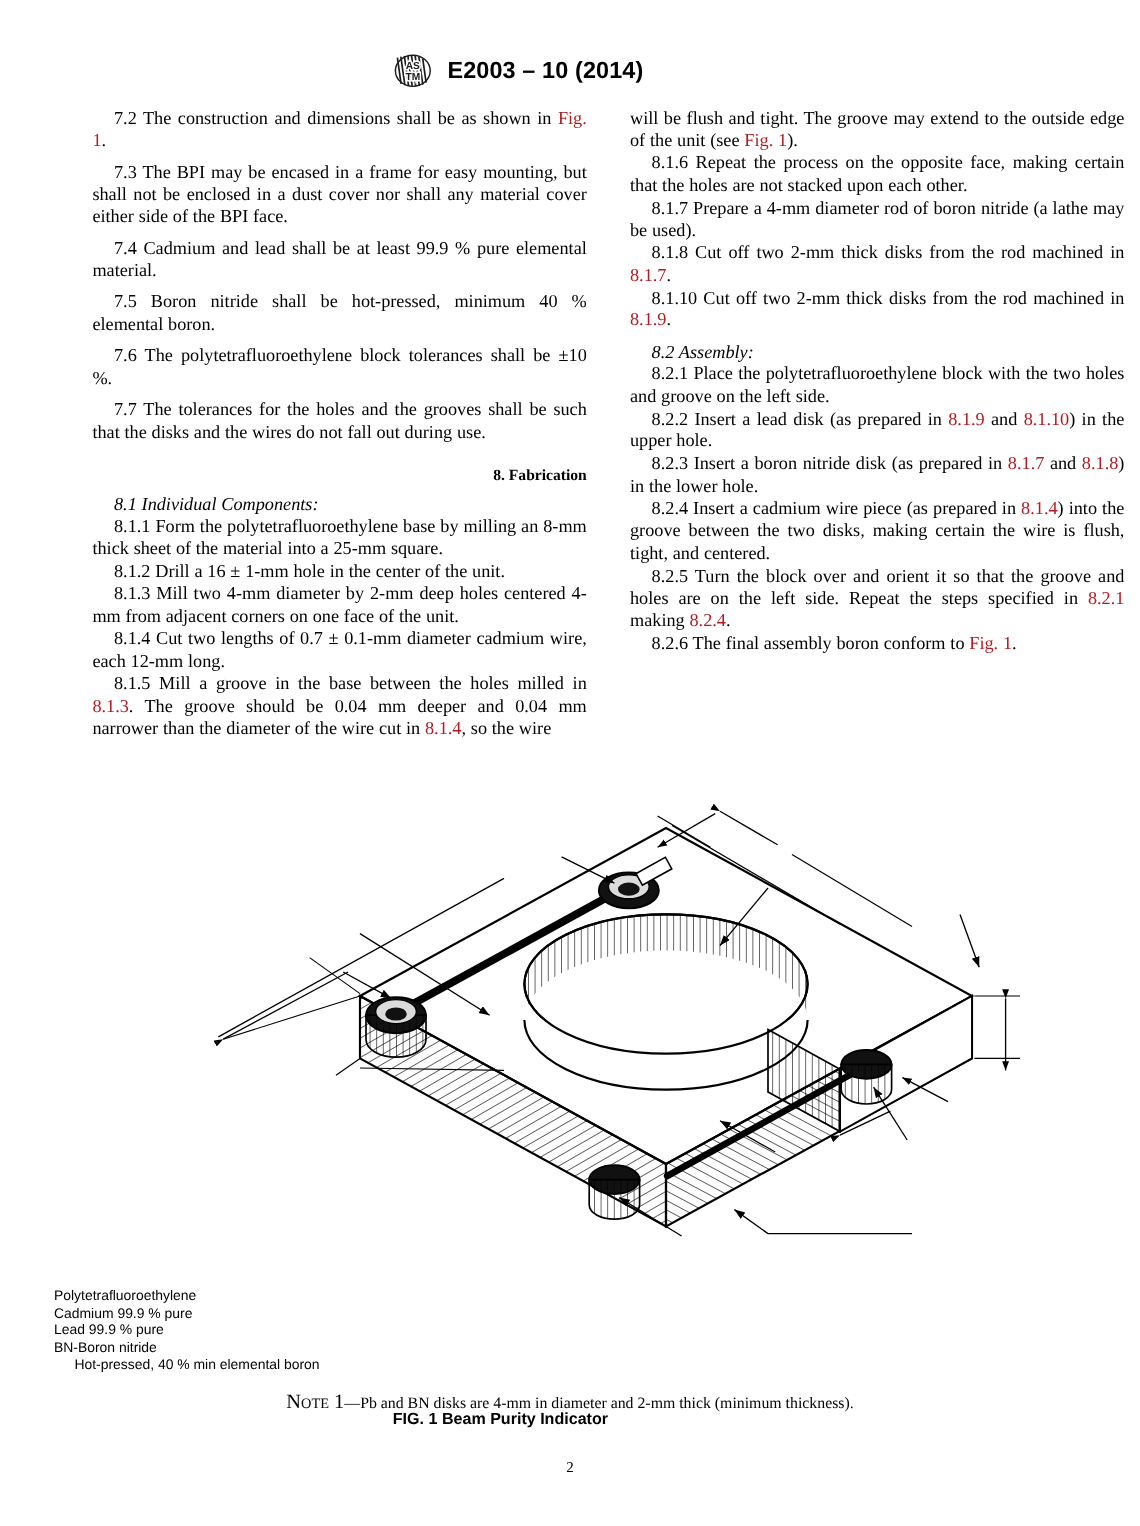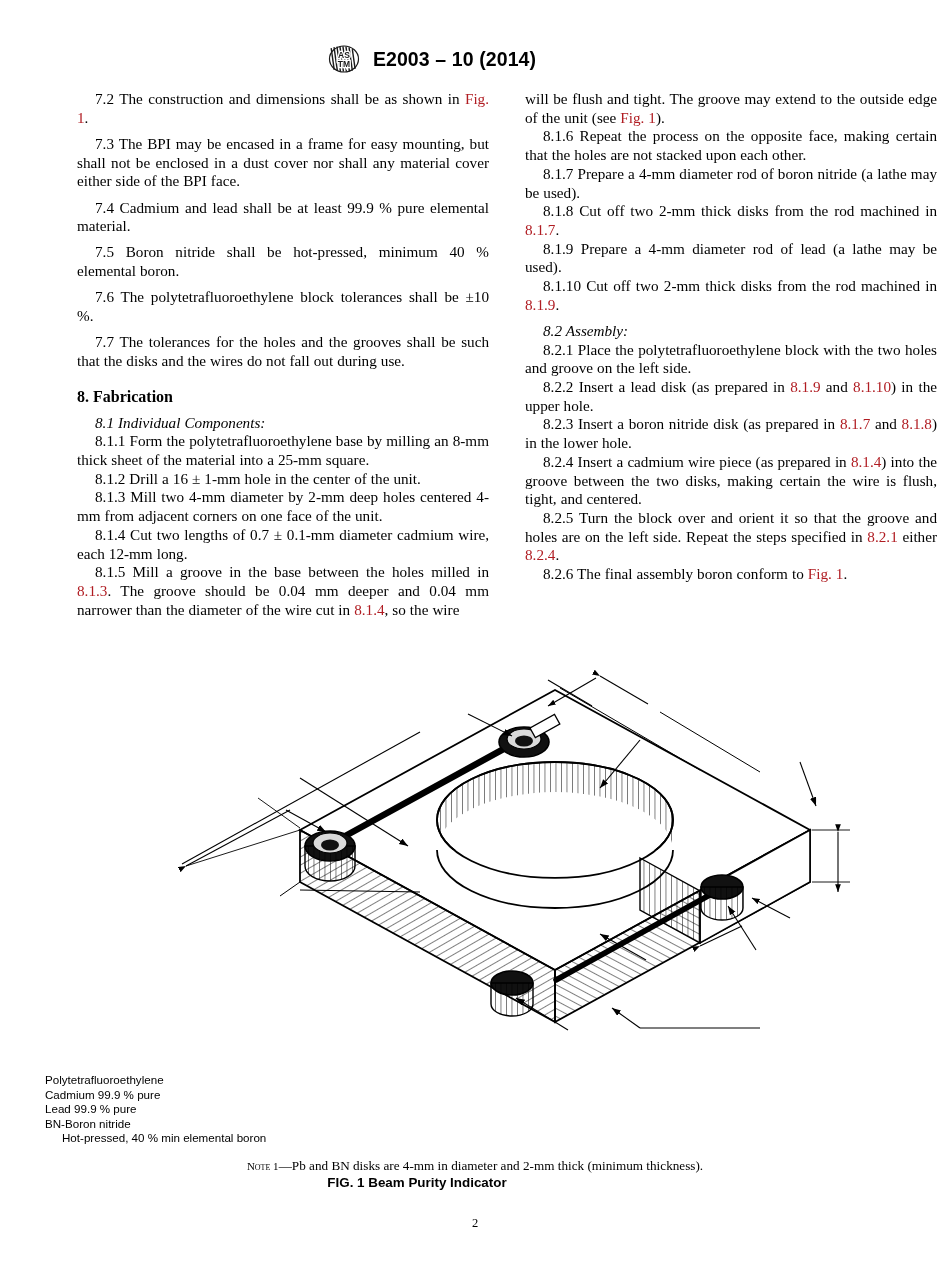--- a/index.html
+++ b/index.html
@@ -67,24 +67,24 @@
   p.para.cont {
     text-indent: 0;
   }
   p.gap {
     margin-top: 7.5px;
   }
   .sec-head {
     margin: 0;
     margin-top: 17px;
     margin-bottom: 8px;
-    font-size: 16px;
+    font-size: 13px;
     font-weight: bold;
     text-indent: 0;
-    text-align: left;
+    text-align: right;
   }
   .ital {
     font-style: italic;
   }
   .xref {
     color: #b01c22;
   }
 
   
   .figure-wrap {
@@ -115,21 +115,21 @@
   .fig-note {
     position: absolute;
     left: 0;
     top: 1158px;
     width: 950px;
     text-align: center;
     font-size: 13.2px;
   }
   .fig-note .nlabel {
     font-variant: small-caps;
-    font-size: 11px;
+    font-size: 17px;
     margin-top: 37px;
   }
   .fig-caption {
     position: absolute;
     left: 0;
     top: 1175px;
     width: 834px;
     text-align: center;
     font-family: "Liberation Sans", sans-serif;
     font-size: 13.4px;
@@ -187,28 +187,27 @@
       <p class="para"><span>8.1.2  Drill a 16 ± 1-mm hole in the center of the unit.</span></p>
       <p class="para"><span>8.1.3  Mill two 4-mm diameter by 2-mm deep holes centered 4-mm from adjacent corners on one face of the unit.</span></p>
       <p class="para"><span>8.1.4  Cut two lengths of 0.7 ± 0.1-mm diameter cadmium wire, each 12-mm long.</span></p>
       <p class="para"><span>8.1.5  Mill a groove in the base between the holes milled in </span><span class="xref">8.1.3</span><span>. The groove should be 0.04 mm deeper and 0.04 mm narrower than the diameter of the wire cut in </span><span class="xref">8.1.4</span><span>, so the wire</span></p>
     </div>
   <div class="col" id="right-col">
       <p class="para cont"><span>will be flush and tight. The groove may extend to the outside edge of the unit (see </span><span class="xref">Fig. 1</span><span>).</span></p>
       <p class="para"><span>8.1.6  Repeat the process on the opposite face, making certain that the holes are not stacked upon each other.</span></p>
       <p class="para"><span>8.1.7  Prepare a 4-mm diameter rod of boron nitride (a lathe may be used).</span></p>
       <p class="para"><span>8.1.8  Cut off two 2-mm thick disks from the rod machined in </span><span class="xref">8.1.7</span><span>.</span></p>
-      <p class="para"><span>8.1.9  Prepare a 4-mm diameter rod of lead (a lathe may be used).</span></p>
       <p class="para"><span>8.1.10  Cut off two 2-mm thick disks from the rod machined in </span><span class="xref">8.1.9</span><span>.</span></p>
       <p class="para ital gap">8.2  Assembly:</p>
       <p class="para"><span>8.2.1  Place the polytetrafluoroethylene block with the two holes and groove on the left side.</span></p>
       <p class="para"><span>8.2.2  Insert a lead disk (as prepared in </span><span class="xref">8.1.9</span><span> and </span><span class="xref">8.1.10</span><span>) in the upper hole.</span></p>
       <p class="para"><span>8.2.3  Insert a boron nitride disk (as prepared in </span><span class="xref">8.1.7</span><span> and </span><span class="xref">8.1.8</span><span>) in the lower hole.</span></p>
       <p class="para"><span>8.2.4  Insert a cadmium wire piece (as prepared in </span><span class="xref">8.1.4</span><span>) into the groove between the two disks, making certain the wire is flush, tight, and centered.</span></p>
-      <p class="para"><span>8.2.5  Turn the block over and orient it so that the groove and holes are on the left side. Repeat the steps specified in </span><span class="xref">8.2.1</span><span> either </span><span class="xref">8.2.4</span><span>.</span></p>
+      <p class="para"><span>8.2.5  Turn the block over and orient it so that the groove and holes are on the left side. Repeat the steps specified in </span><span class="xref">8.2.1</span><span> making </span><span class="xref">8.2.4</span><span>.</span></p>
       <p class="para"><span>8.2.6  The final assembly boron conform to </span><span class="xref">Fig. 1</span><span>.</span></p>
     </div>
 </div>
 
 <div class="figure-wrap">
   <svg class="drawing" width="950" height="420" viewBox="0 0 950 420">
     <defs>
       <marker id="arr" markerWidth="9" markerHeight="9" refX="8" refY="3" orient="auto">
         <path d="M0,0 L8,3 L0,6 z" fill="#000"></path>
       </marker>

